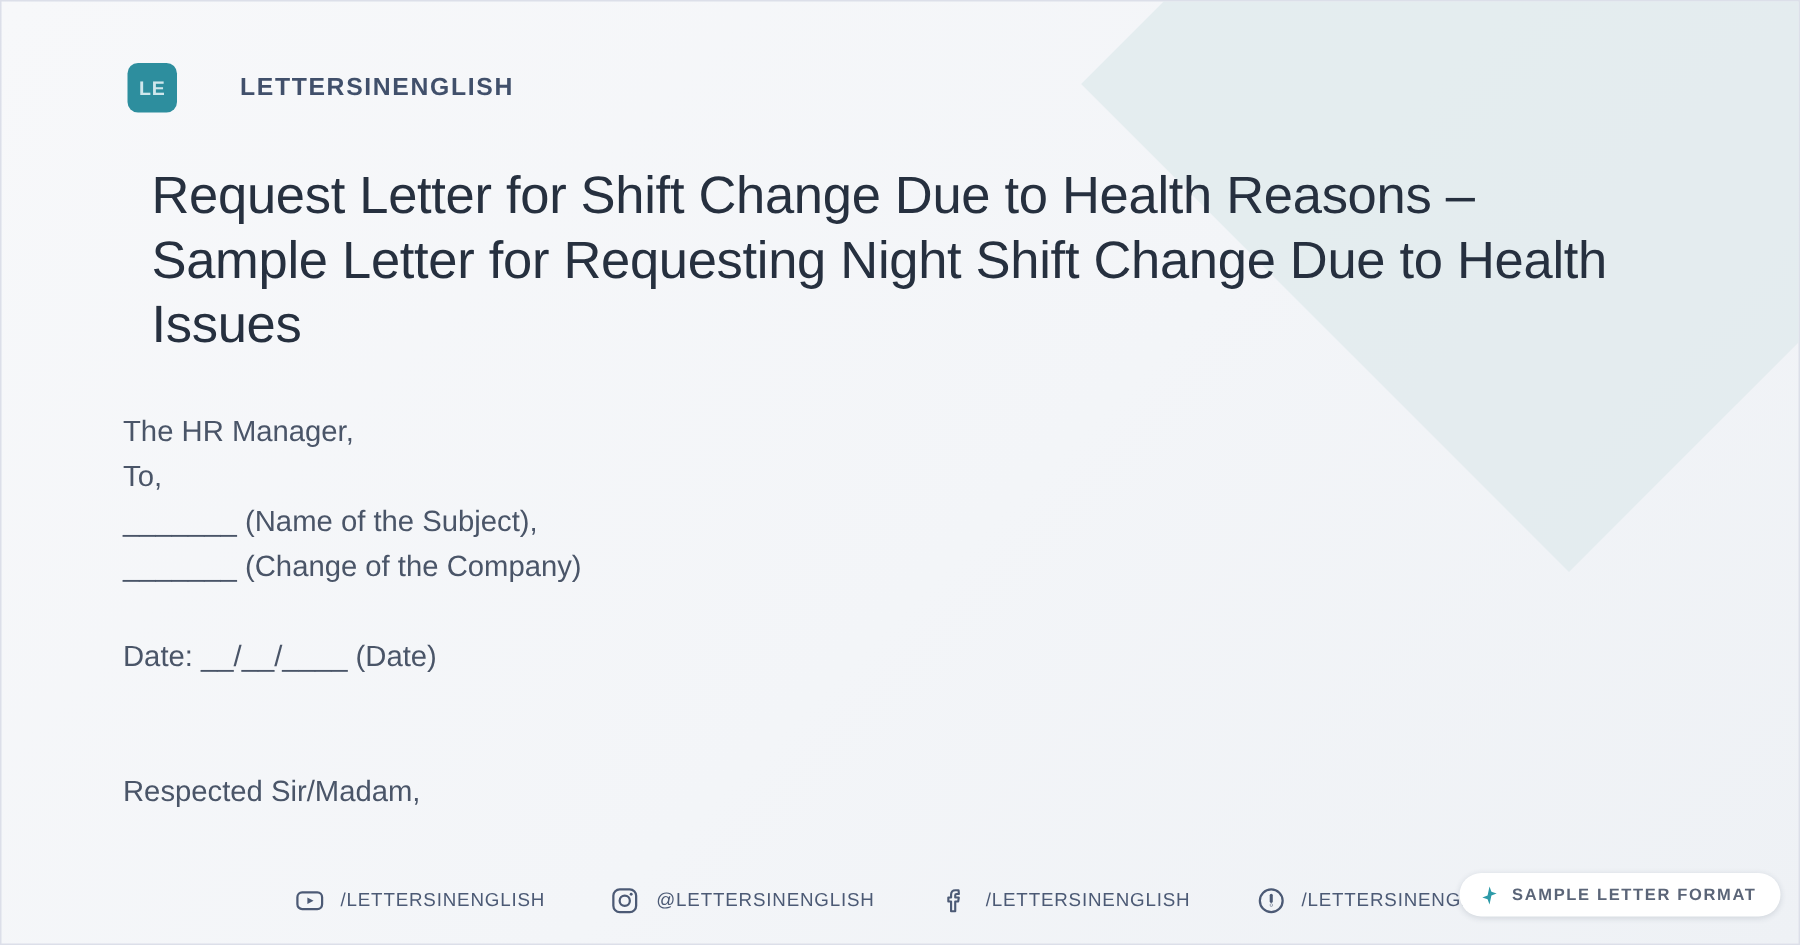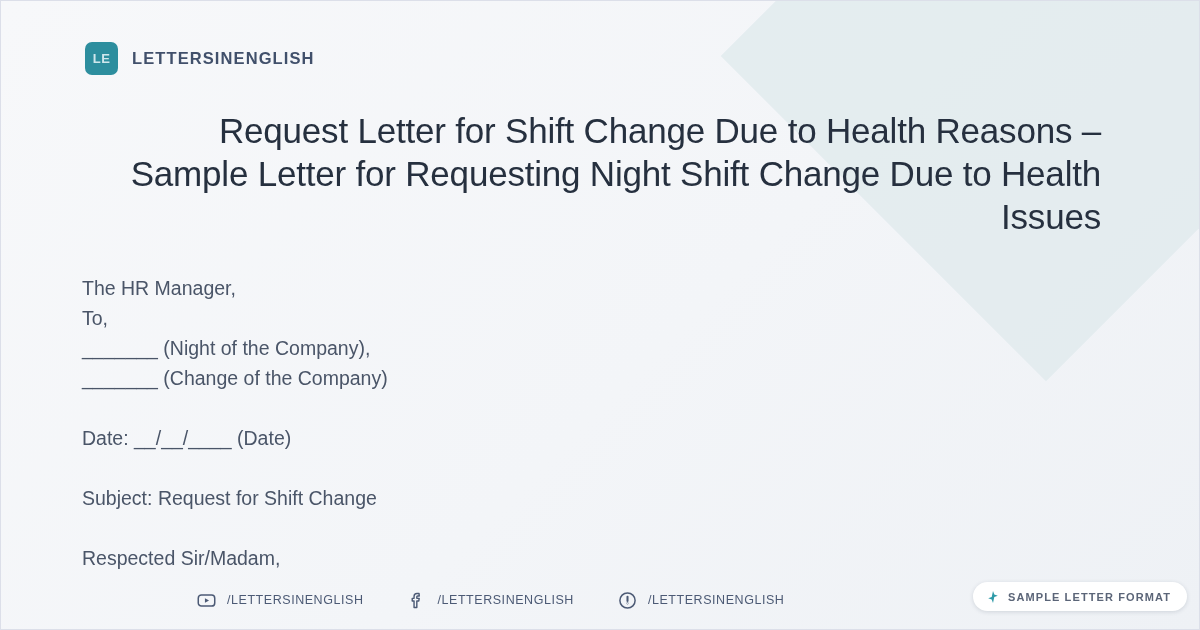--- a/index.html
+++ b/index.html
@@ -59,29 +59,30 @@
     letter-spacing: .5px;
     display: flex;
     align-items: center;
     justify-content: center;
   }
   #brand-name {
     font-size: 16.5px;
     font-weight: 600;
     letter-spacing: 1.1px;
     color: #41506b;
+    margin-left: 28px;
   }
 
   
   #title {
     position: absolute;
     top: 108px;
     left: 100px;
     width: 1000px;
-    text-align: right;
+    text-align: left;
     font-size: 35px;
     line-height: 43px;
     font-weight: 400;
     color: #26303f;
     letter-spacing: -.2px;
     z-index: 3;
   }
 
   
   #letter {
@@ -162,42 +163,51 @@
   <div id="brand">
     <div id="brand-mark">LE</div>
     <div id="brand-name">LETTERSINENGLISH</div>
   </div>
 
   <h1 id="title">Request Letter for Shift Change Due to Health Reasons – Sample Letter for Requesting Night Shift Change Due to Health Issues</h1>
 
   <div id="letter">
     <p class="blank">The HR Manager,</p>
     <p class="blank">To,</p>
-    <p class="blank">_______ (Night of the Company),</p>
+    <p class="blank">_______ (Name of the Subject),</p>
     <p class="blank">_______ (Change of the Company)</p>
     <div class="gap"></div>
     <p class="blank">Date: __/__/____ (Date)</p>
     <div class="gap"></div>
-    <p class="blank">Subject: Request for Shift Change</p>
     <div class="gap"></div>
     <p class="blank">Respected Sir/Madam,</p>
   </div>
 
   <div id="footer">
 
     <div class="social">
       <span class="ic">
         <svg viewBox="0 0 24 24" width="19" height="19" fill="none" stroke="currentColor" stroke-width="1.9">
           <rect x="1.6" y="5" width="20.8" height="14" rx="4"></rect>
           <path d="M10 9.2l5.2 2.8L10 14.8z" fill="currentColor" stroke="none"></path>
         </svg>
       </span>
       <span class="handle">/LETTERSINENGLISH</span>
     </div>
 
+    <div class="social">
+      <span class="ic">
+        <svg viewBox="0 0 24 24" width="19" height="19" fill="none" stroke="currentColor" stroke-width="1.9">
+          <rect x="2.4" y="2.4" width="19.2" height="19.2" rx="5.4"></rect>
+          <circle cx="12" cy="12" r="4.3"></circle>
+          <circle cx="17.4" cy="6.6" r="1.25" fill="currentColor" stroke="none"></circle>
+        </svg>
+      </span>
+      <span class="handle">@LETTERSINENGLISH</span>
+    </div>
 
     <div class="social">
       <span class="ic">
         <svg viewBox="0 0 24 24" width="19" height="19" fill="none" stroke="currentColor" stroke-width="1.8" stroke-linejoin="round">
           <path d="M15.2 3.2h-2.6c-2.3 0-3.7 1.5-3.7 3.8v2.3H6.6v3.3h2.3v8.2h3.5v-8.2h2.5l.5-3.3h-3V7.4c0-.7.3-1.1 1.1-1.1h2z"></path>
         </svg>
       </span>
       <span class="handle">/LETTERSINENGLISH</span>
     </div>
 

